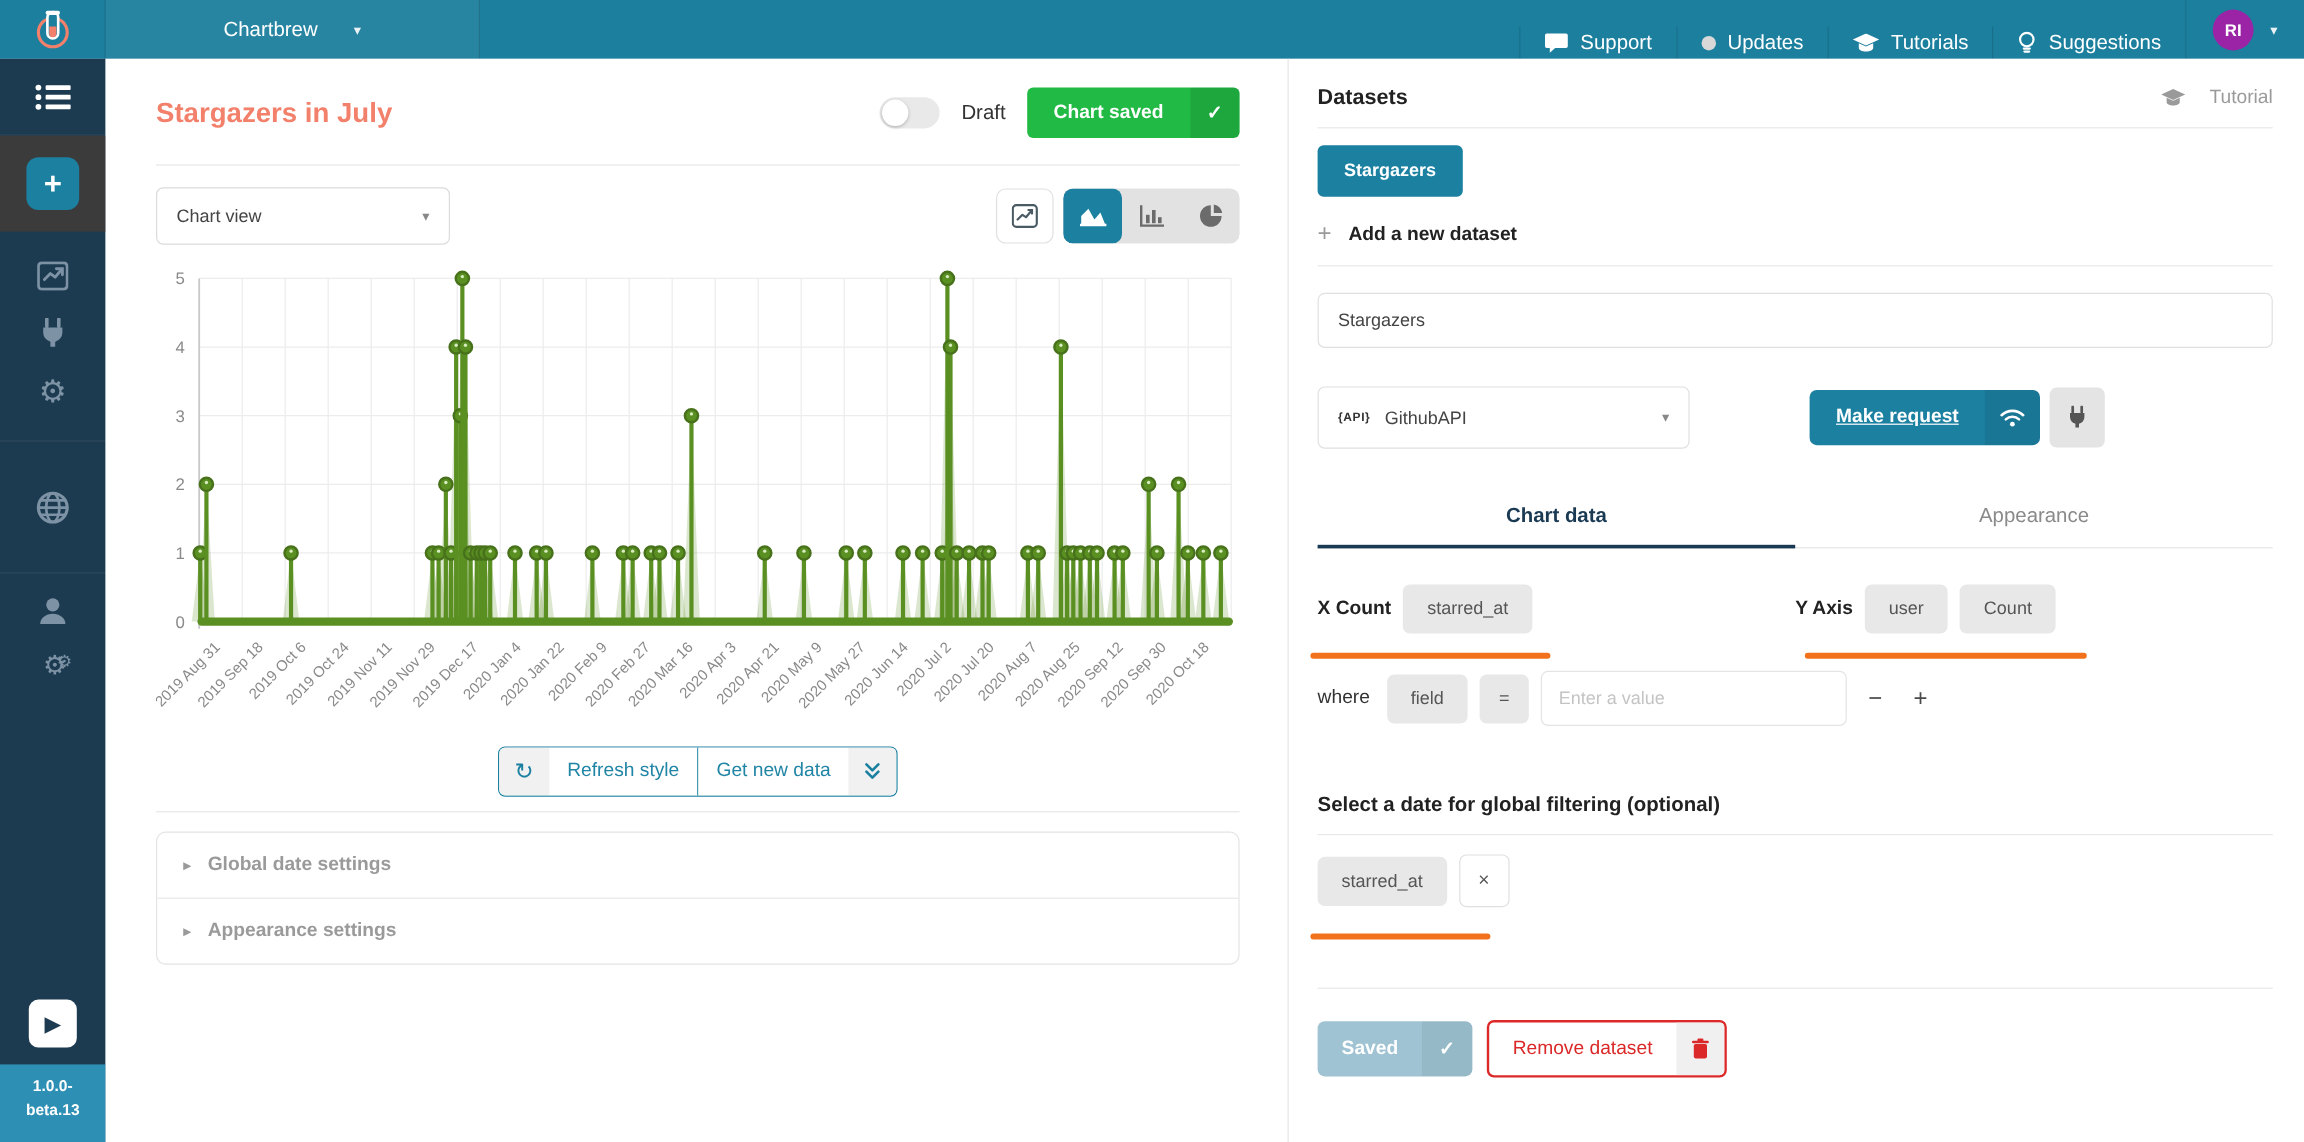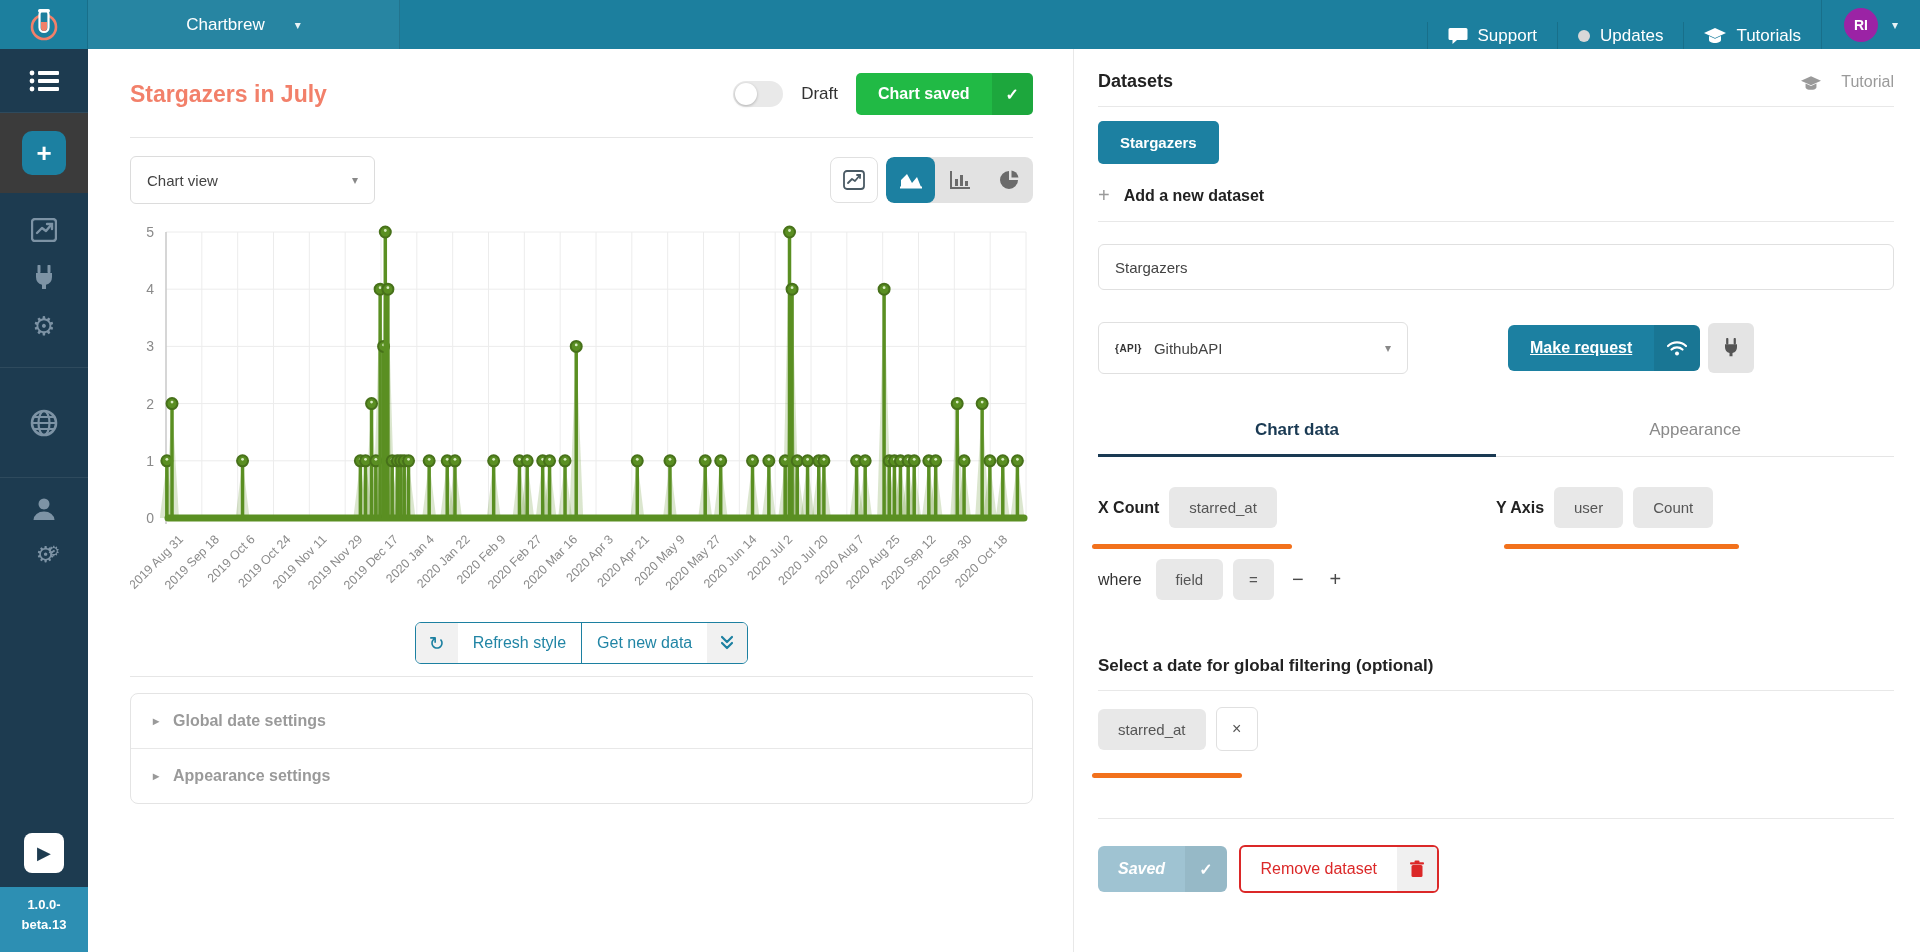--- a/index.html
+++ b/index.html
@@ -84,21 +84,21 @@
   .accordion { border:1px solid #e4e4e4; border-radius:8px; background:#fff; }
   .acc-row { display:flex; align-items:center; gap:14px; padding:18px 22px; color:#9a9a9a; font-size:16px;
              font-weight:bold; cursor:pointer; }
   .acc-row + .acc-row { border-top:1px solid #e8e8e8; }
   .acc-arrow { font-size:12px; color:#9a9a9a; }
 
   
   .panel { flex:1; background:#fff; border-left:1px solid #e8e8e8; padding:22px 26px 0 24px; }
   .panel-header { display:flex; align-items:center; }
   .panel-title { font-weight:bold; font-size:18px; color:#222; }
-  .tutorial-link { margin-left:auto; display:flex; align-items:flex-end; gap:20px; color:#9a9a9a; font-size:16px; cursor:pointer; }
+  .tutorial-link { margin-left:auto; display:flex; align-items:center; gap:20px; color:#9a9a9a; font-size:16px; cursor:pointer; }
   .p-divider { border:none; border-top:1px solid #e8e8e8; margin:14px 0; }
   .btn-teal { background:#1c80a1; color:#fff; font-weight:bold; font-size:15px; border:none;
               border-radius:5px; padding:13px 22px; cursor:pointer; }
   .add-dataset { display:flex; align-items:center; gap:14px; margin:20px 0 6px; cursor:pointer; }
   .add-dataset .plus { color:#9a9a9a; font-size:20px; }
   .add-dataset .lbl { font-weight:bold; font-size:16px; color:#222; }
   .text-input { width:100%; height:46px; border:1px solid #e0e0e0; border-radius:6px; padding:0 16px;
                 font-size:15px; color:#444; font-family:"Liberation Sans", sans-serif; }
   .conn-row { display:flex; align-items:center; margin-top:32px; }
   .conn-dd { width:310px; height:52px; border:1px solid #e0e0e0; border-radius:6px; display:flex;
@@ -132,21 +132,21 @@
   .value-input::placeholder { color:#c4c4c4; }
   .stepper { font-size:20px; color:#4a4a4a; padding:0 8px; cursor:pointer; }
 
   .filter-title { font-weight:bold; font-size:17px; color:#222; margin-top:56px; }
   .chip-row { display:flex; align-items:center; gap:10px; margin-top:16px; }
   .chip-close { width:42px; height:44px; border:1px solid #e0e0e0; border-radius:6px; background:#fff;
                 color:#555; font-size:16px; display:flex; align-items:center; justify-content:center; cursor:pointer; }
   .bottom-actions { display:flex; align-items:center; gap:12px; margin-top:26px; }
   .btn-saved-disabled { display:flex; align-items:stretch; background:#9fc3d2; color:#fff; border:none;
                         border-radius:6px; overflow:hidden; font-weight:bold; font-size:16px; cursor:pointer; }
-  .btn-saved-disabled .lbl { padding:14px 20px;font-style:italic; }
+  .btn-saved-disabled .lbl { padding:14px 20px; }
   .btn-saved-disabled .seg { background:rgba(0,0,0,0.05); display:flex; align-items:center; padding:0 14px; }
   .btn-remove { display:flex; align-items:stretch; background:#fff; border:2px solid #db2828; color:#db2828;
                 border-radius:6px; overflow:hidden; font-size:16px; cursor:pointer; }
   .btn-remove .lbl { padding:13px 20px; }
   .btn-remove .seg { background:#f0f0f0; display:flex; align-items:center; padding:0 12px; }
 
   svg { display:block; }
 </style>
 </head>
 <body>
@@ -174,20 +174,27 @@
   <div class="tb-item">
     <span class="dot-icon"></span>
     <span>Updates</span>
   </div>
   <div class="tb-item">
     <svg width="22" height="16" viewBox="0 0 22 16">
       <path d="M11 0 L22 5 L11 10 L0 5 Z" fill="#fff"></path>
       <path d="M5 8 v4 c0 1.6 2.7 3 6 3 s6 -1.4 6 -3 v-4 l-6 2.8 Z" fill="#fff"></path>
     </svg>
     <span>Tutorials</span>
+  </div>
+  <div class="tb-item">
+    <svg width="16" height="20" viewBox="0 0 16 20">
+      <circle cx="8" cy="7" r="5.6" fill="none" stroke="#fff" stroke-width="1.8"></circle>
+      <path d="M5.5 14.5 h5 M6 17 h4" stroke="#fff" stroke-width="1.8" stroke-linecap="round"></path>
+    </svg>
+    <span>Suggestions</span>
   </div>
   <div class="tb-avatar">
     <span class="avatar">RI</span>
     <span class="tb-caret">▾</span>
   </div>
 </header>
 
 <div class="shell">
 
   <nav class="sidebar">
@@ -687,20 +694,21 @@
     </div>
     <div class="orange-bars">
       <span class="orange-bar" style="width:200px; margin-left:-6px;"></span>
       <span class="orange-bar" style="width:235px; margin-left:212px;"></span>
     </div>
 
     <div class="where-row">
       <span class="where-lbl">where</span>
       <span class="chip">field</span>
       <span class="chip op">=</span>
+      <input class="value-input" type="text" placeholder="Enter a value" style="">
       <span class="stepper">−</span>
       <span class="stepper">+</span>
     </div>
 
     <h3 class="filter-title">Select a date for global filtering (optional)</h3>
     <hr class="p-divider">
     <div class="chip-row">
       <span class="chip">starred_at</span>
       <span class="chip-close">×</span>
     </div>

